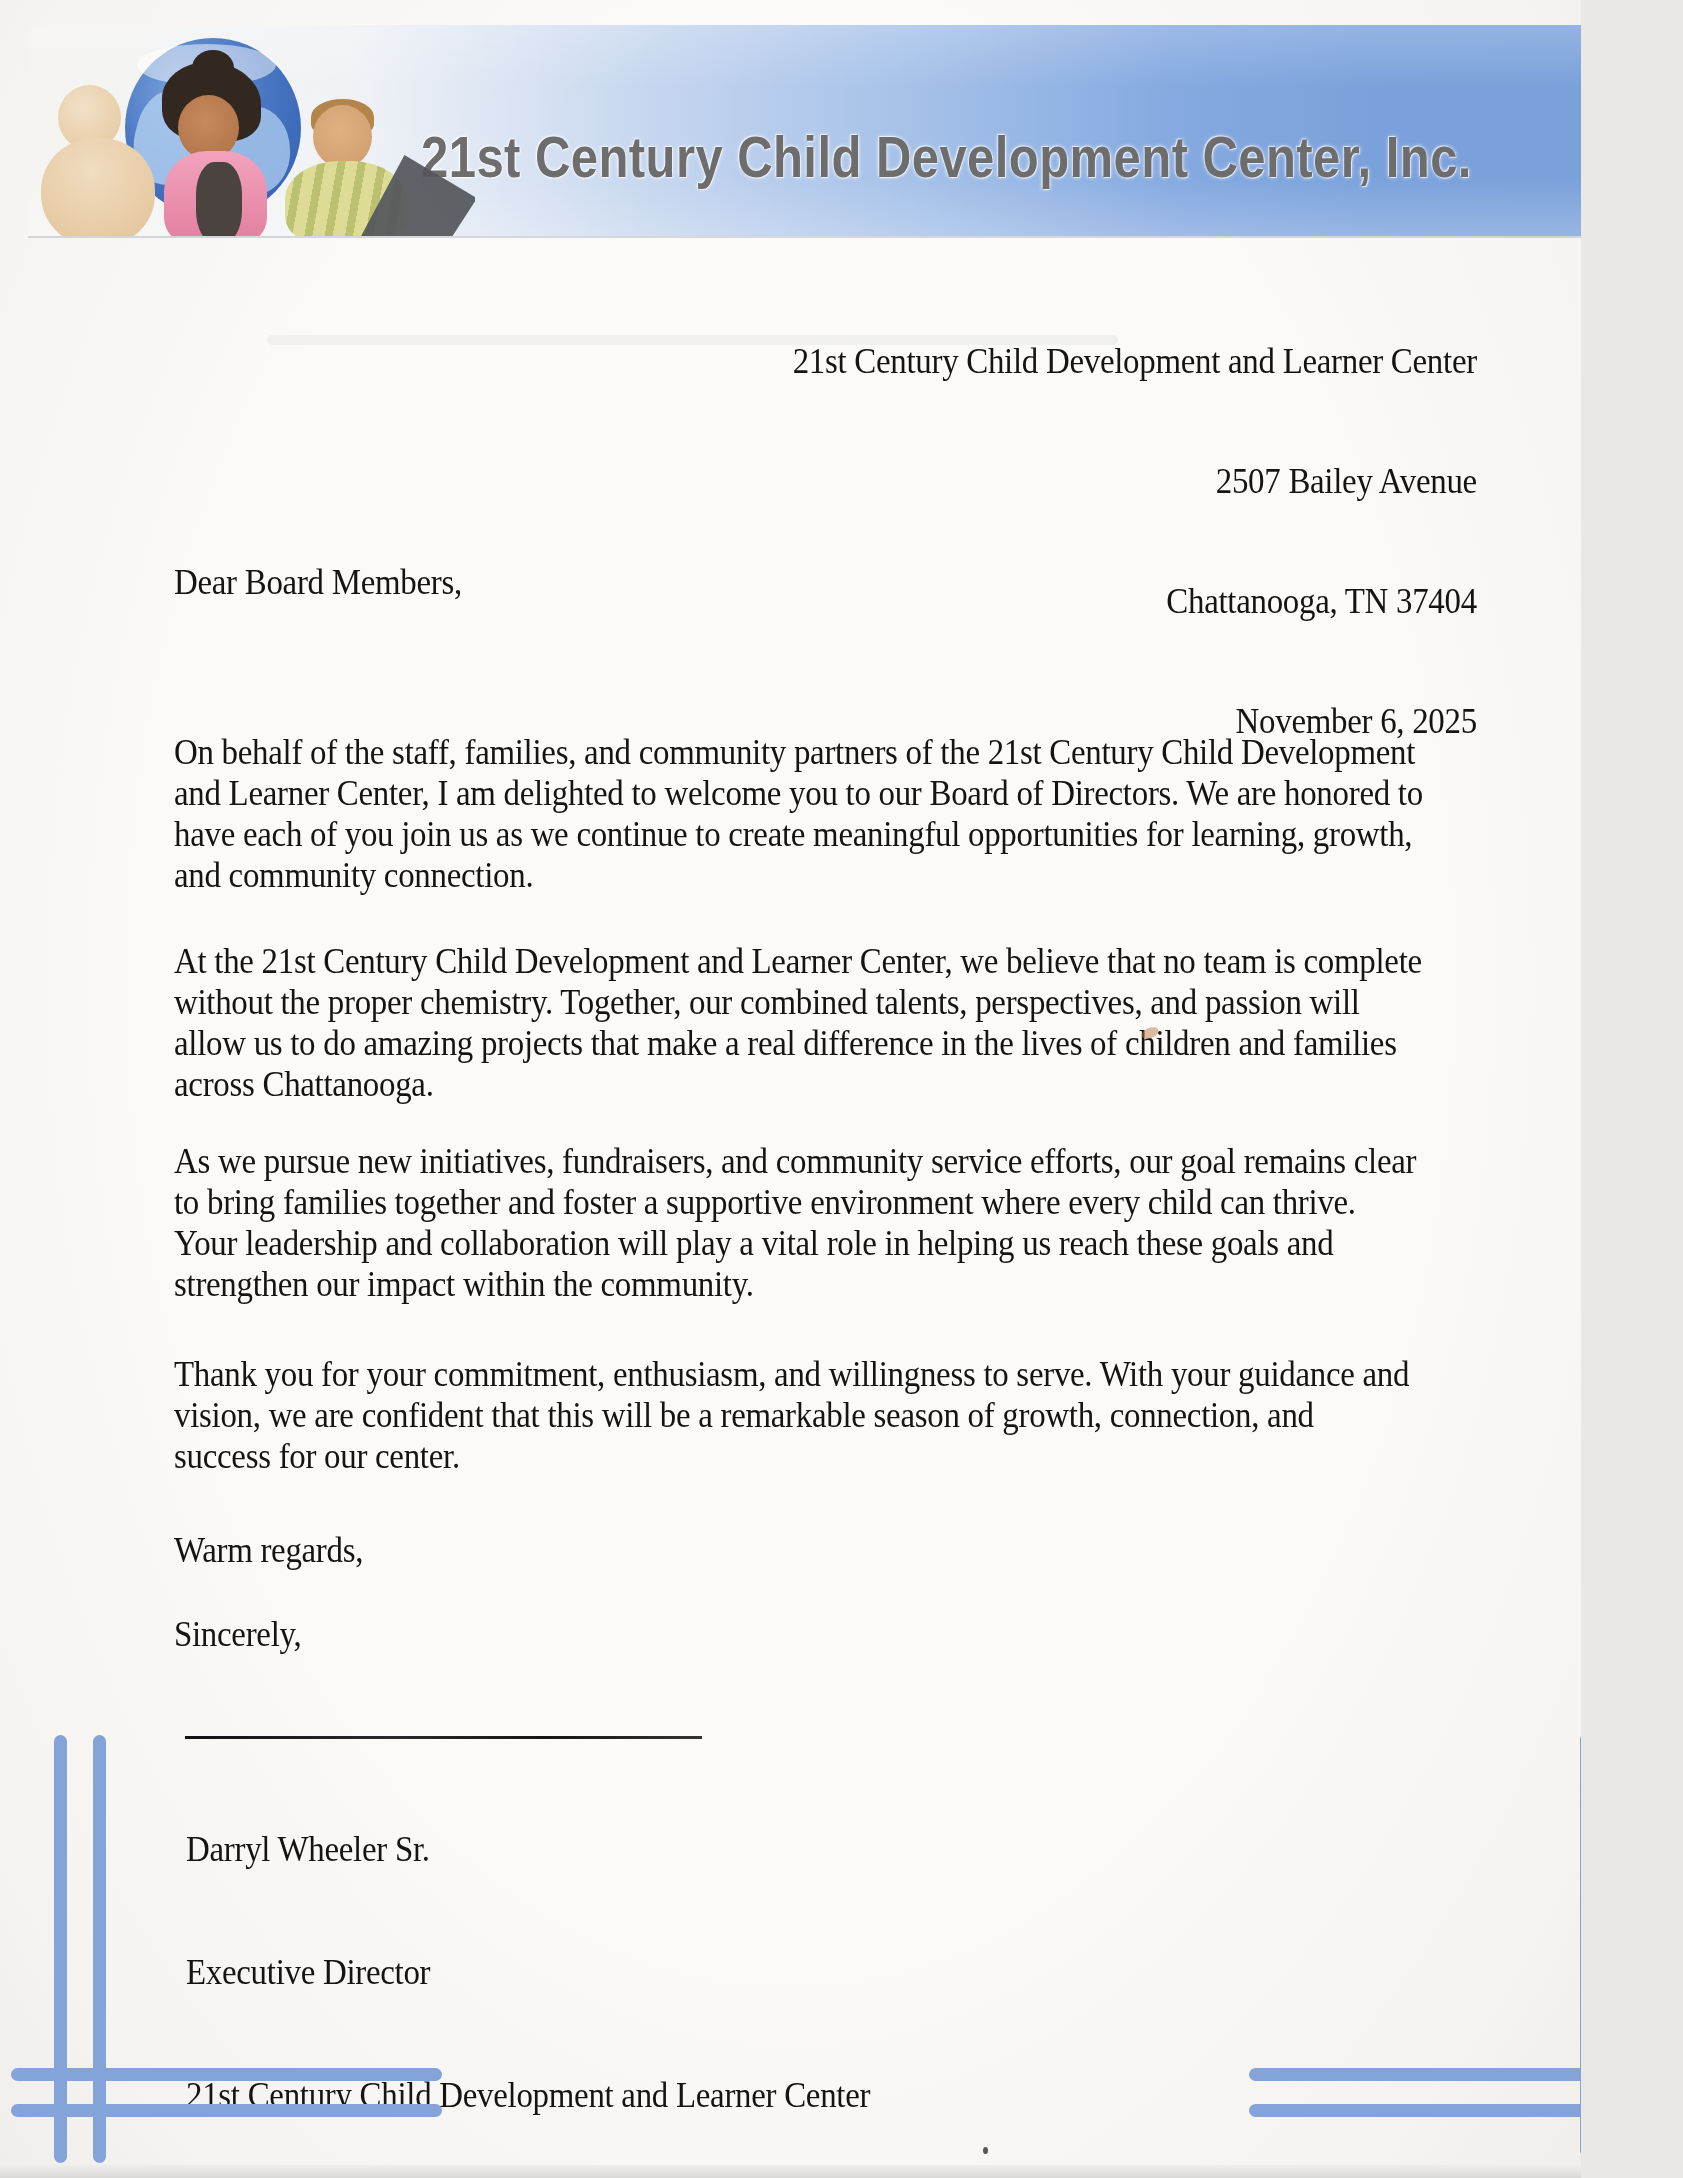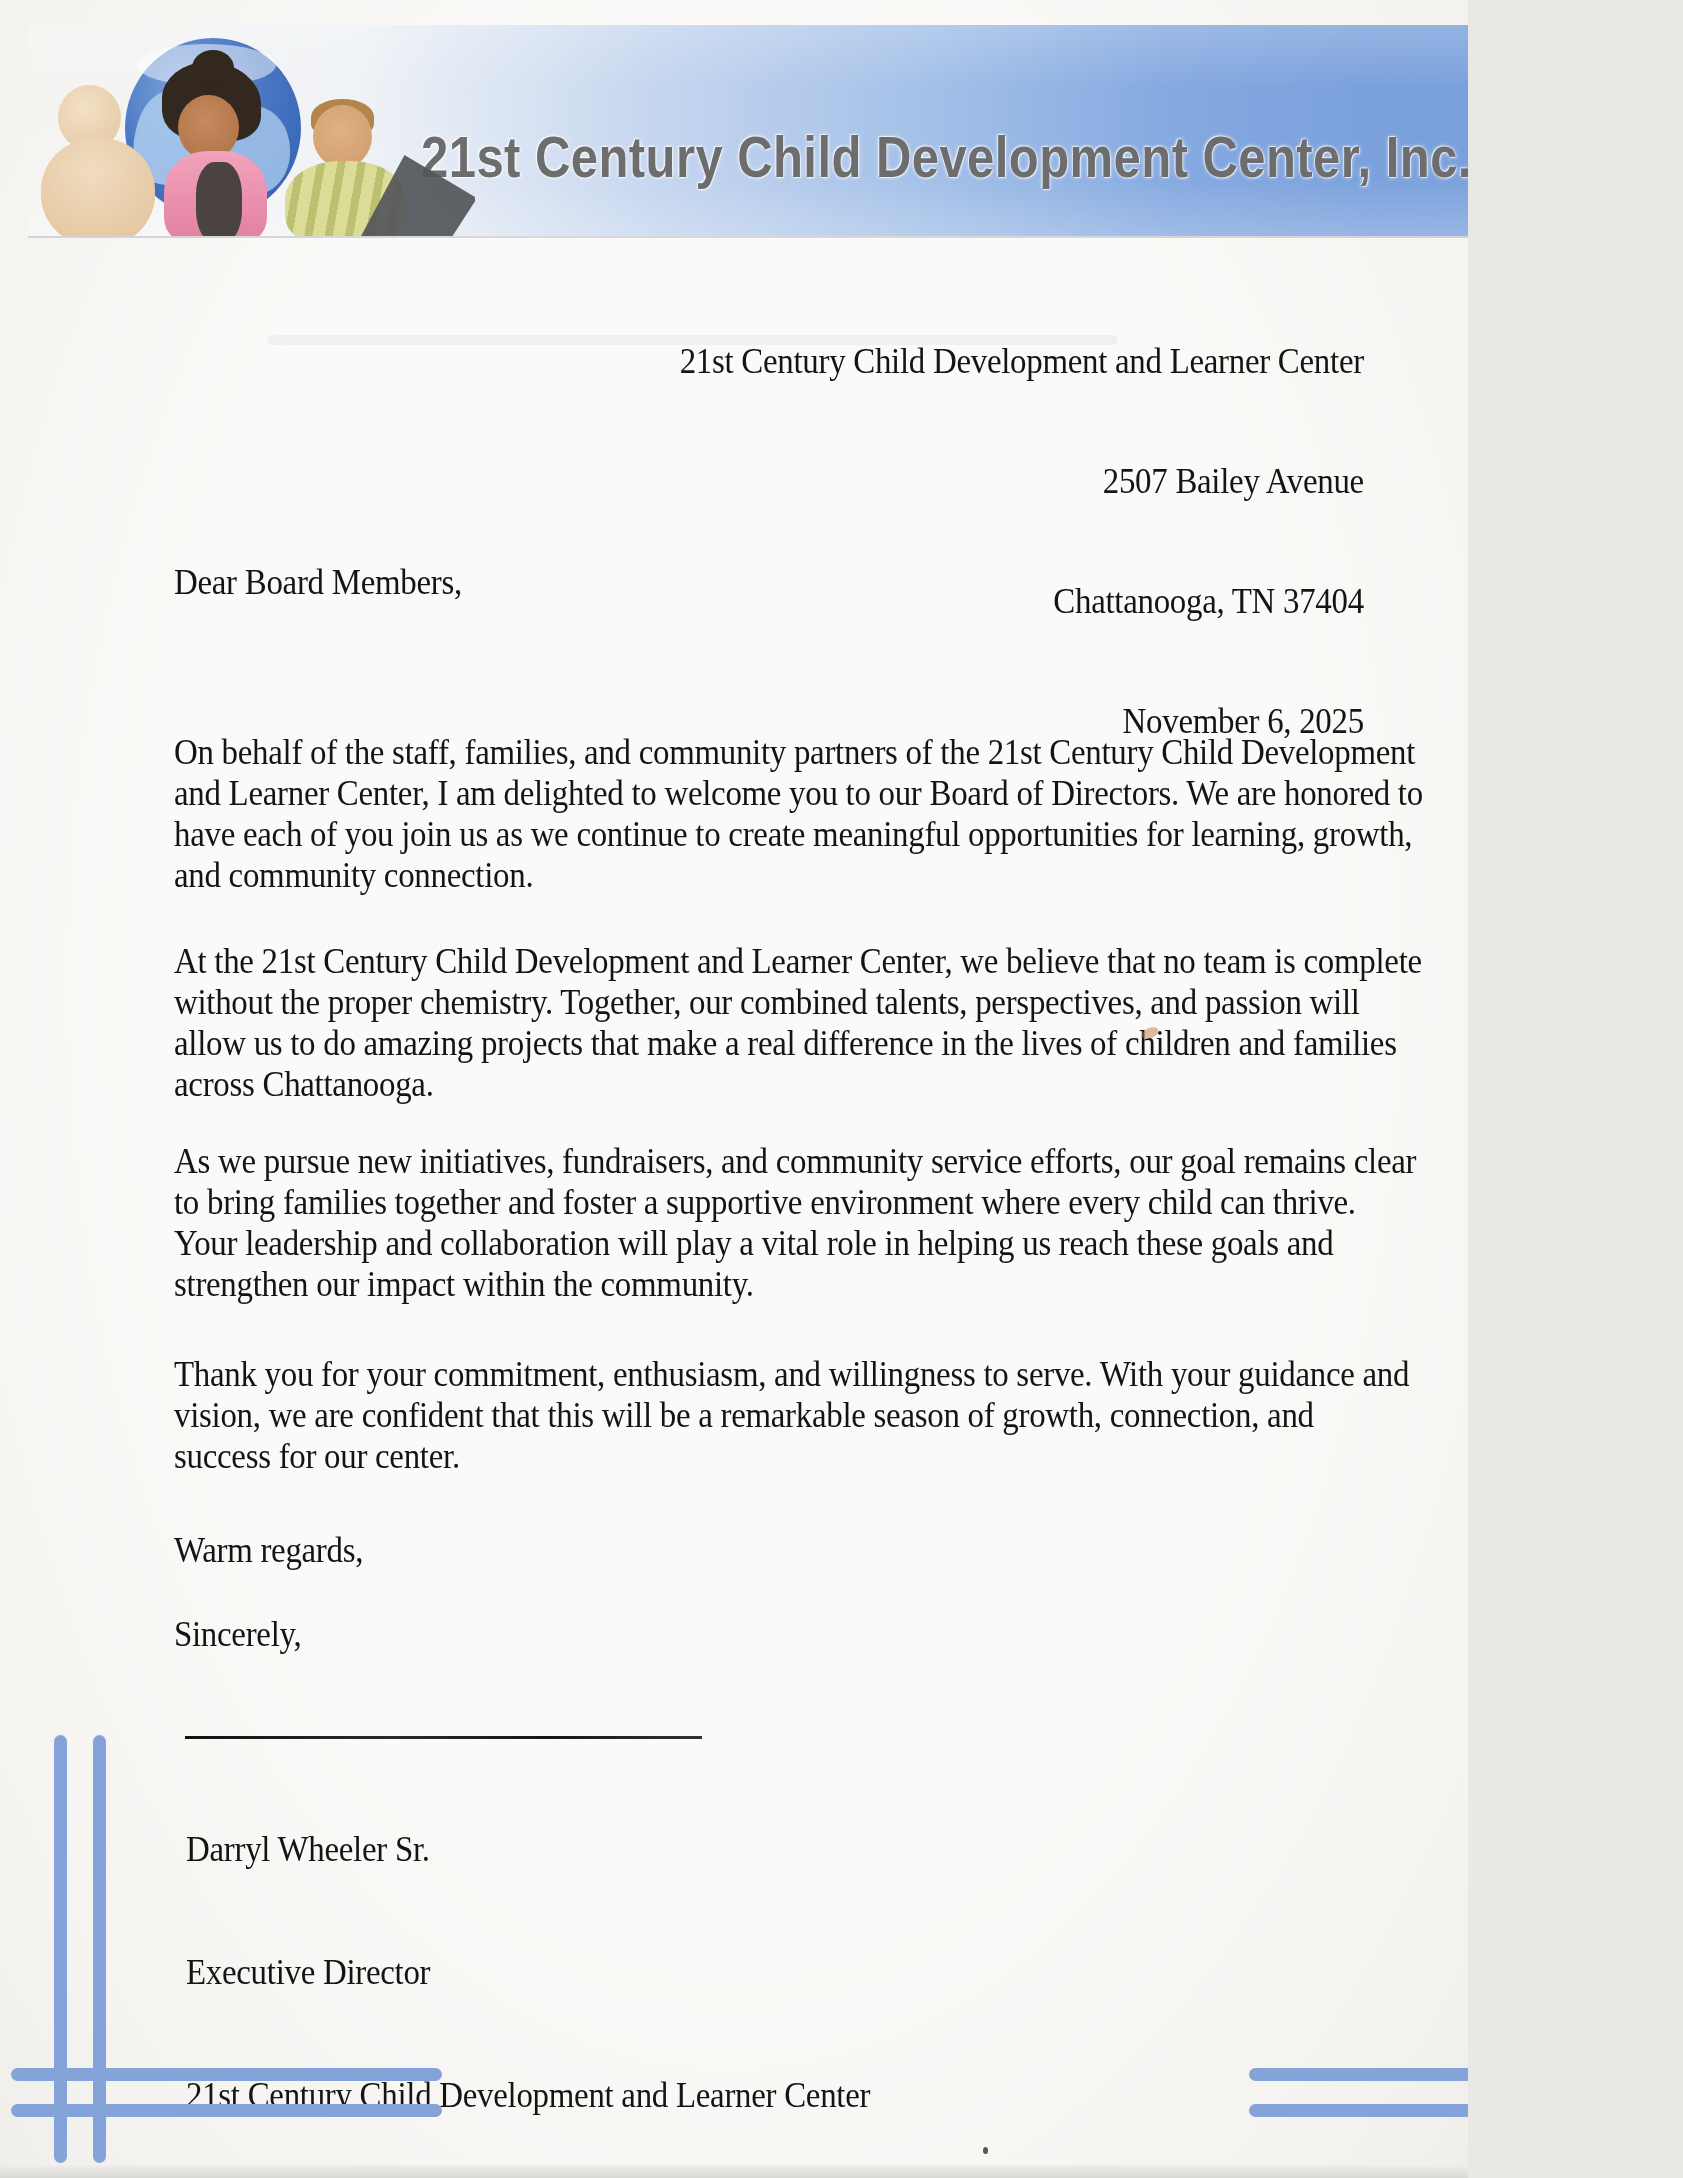--- a/index.html
+++ b/index.html
@@ -1,18 +1,18 @@
 <!DOCTYPE html>
 <html><head>
 <meta charset="utf-8">
 <style>
   html,body{margin:0;padding:0;background:#e9e8e5;}
   .page{
     position:relative;
-    width:1468px;height:2178px;
+    width:1581px;height:2178px;
     background:
       radial-gradient(ellipse at 50% 45%, #fbfaf8 55%, #f4f3f0 88%, #efeeea 100%);
     overflow:hidden;
     font-family:"Liberation Serif", serif;
   }
 
   
   .banner{
     position:absolute;left:28px;top:25px;width:1634px;height:211px;
     background:

